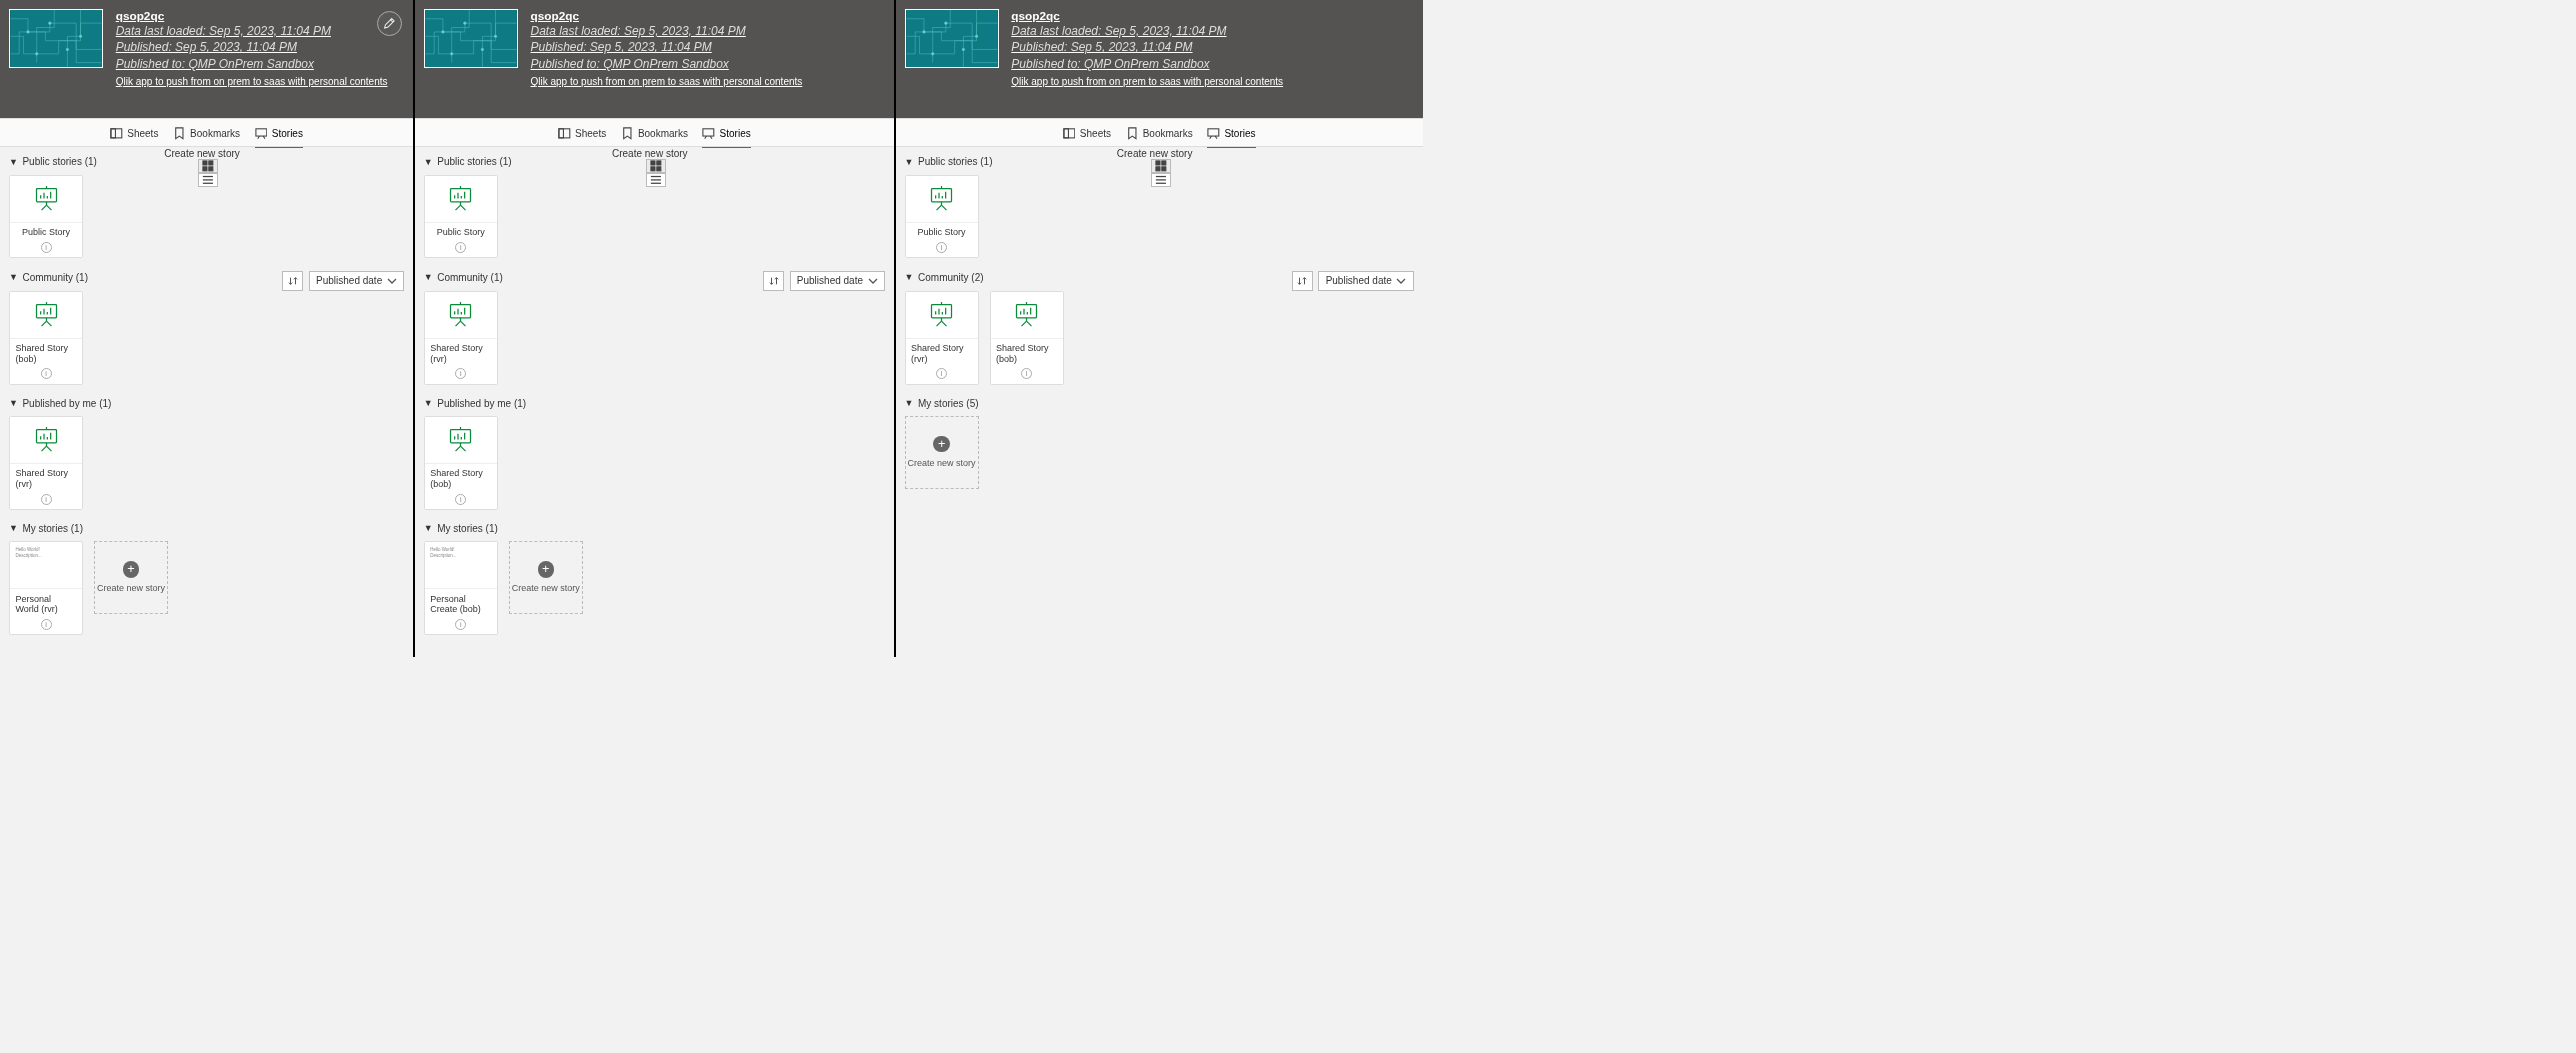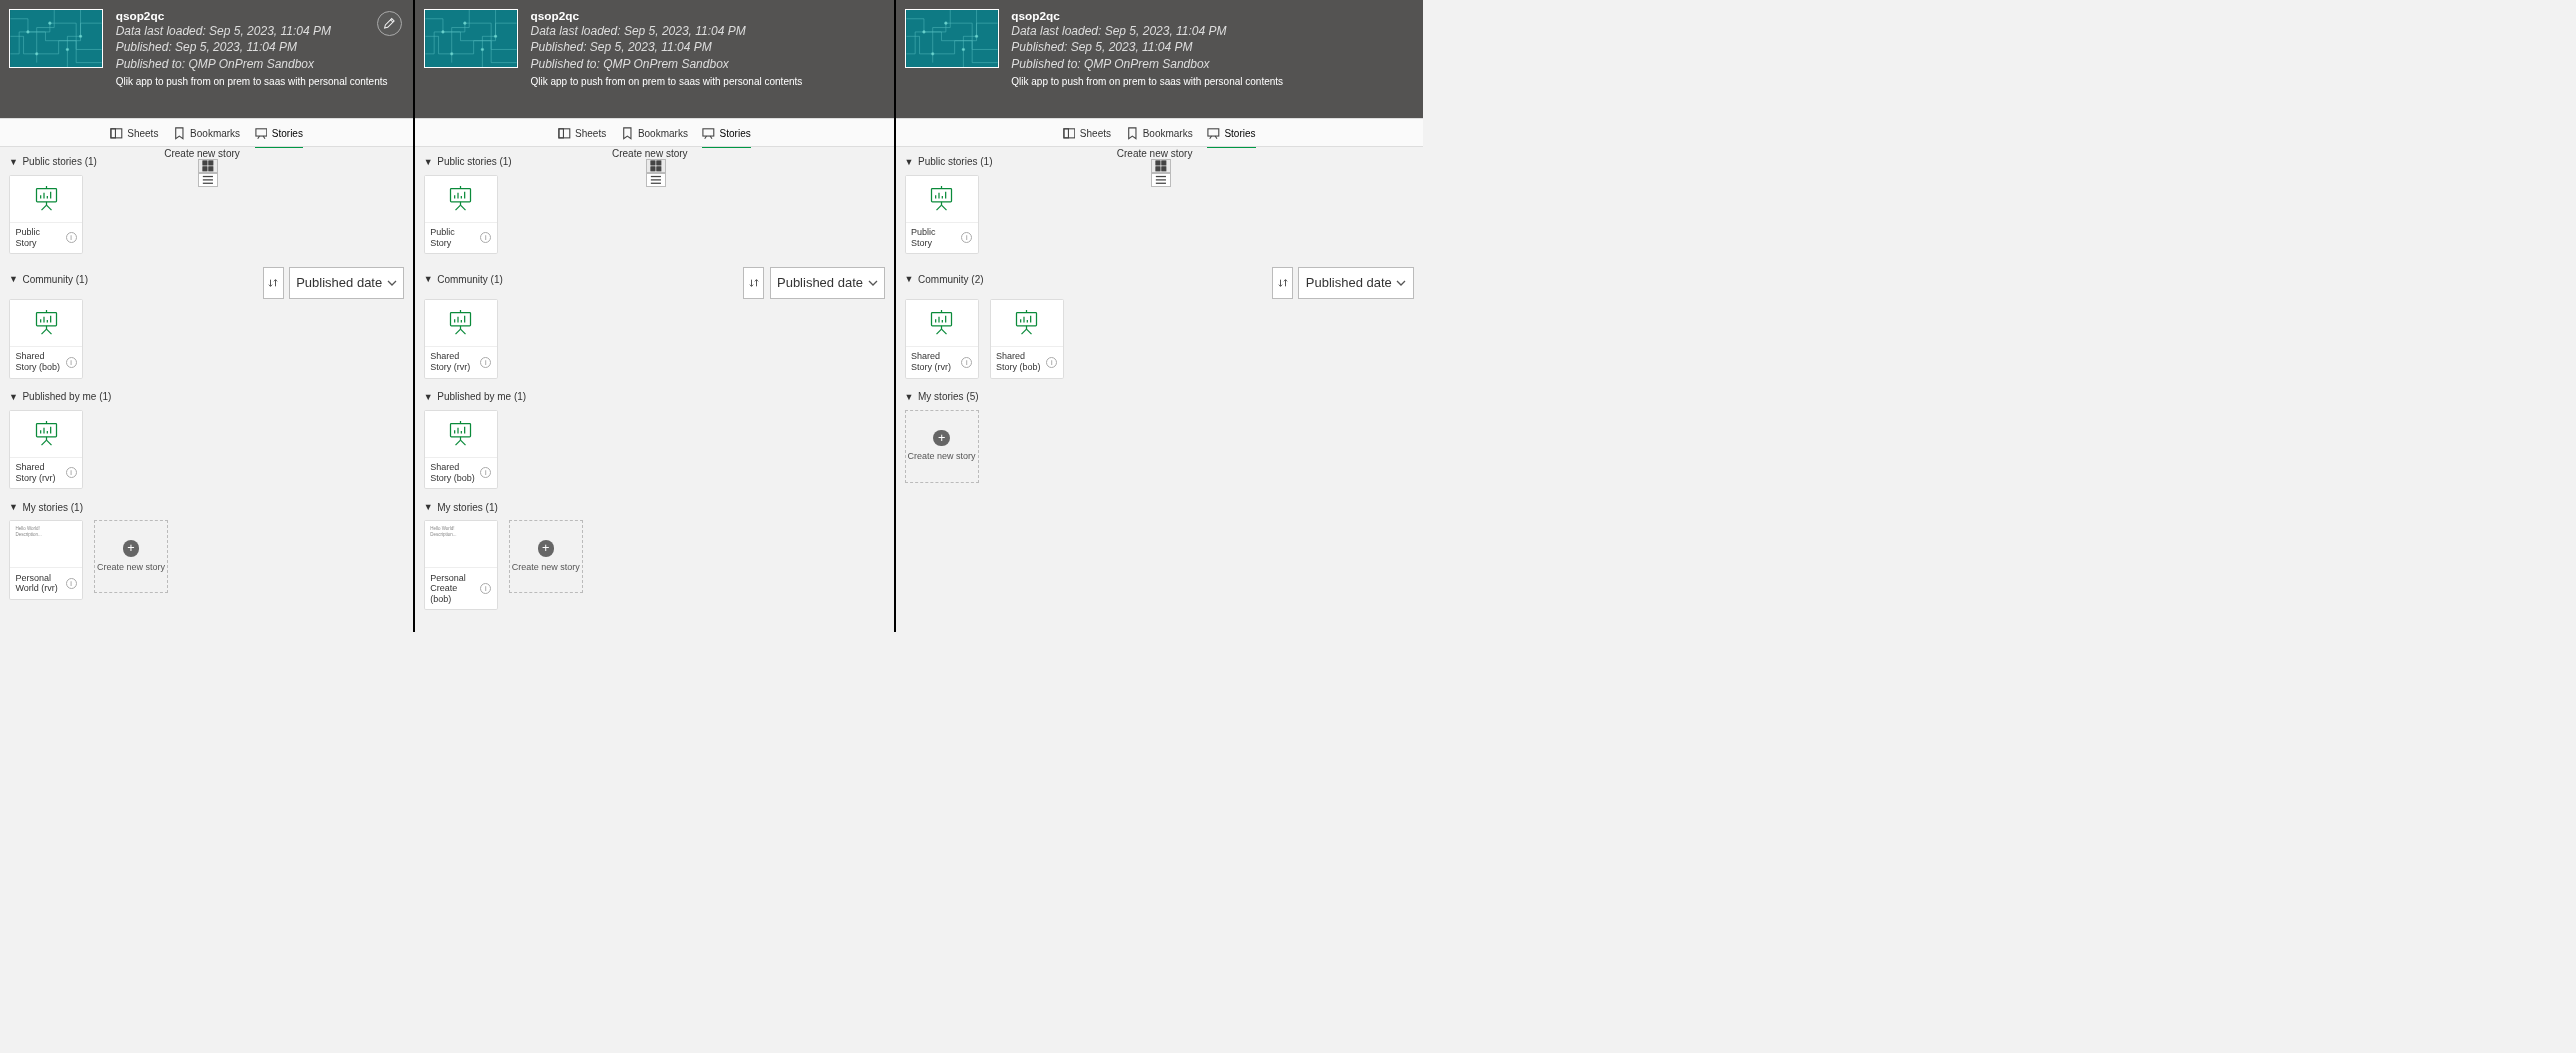--- a/index.html
+++ b/index.html
@@ -1,20 +1,20 @@
 <!DOCTYPE html>
 <html style="font-size:14.5px"><head>
 <meta charset="utf-8">
 <style>
   * { box-sizing: border-box; margin: 0; padding: 0; }
   body { font-family: "Segoe UI", Arial, sans-serif; background: #f2f2f2; font-size: 11px; color: #333; }
   .wrap { display: flex; width: 2576px; }
   .panel { position: relative; background: #f2f2f2; }
   .divider { width: 1.8px; background: #000; }
-  .header { background: #545352; color: #fff; padding: 9px 9px 31px 9px; display: flex; gap: 12.7px; position: relative; }
+  .header { background: #545352; color: #fff; padding: 9px 9px 31px 9px; display: flex; gap: 12.7px; position: relative; text-decoration: underline; }
   .thumb { width: 94px; height: 59px; border: 0.9px solid #fff; background: #0e6e78; position: relative; overflow: hidden; }
   .thumb svg { width: 100%; height: 100%; display:block; }
   .hinfo { display: flex; flex-direction: column; gap: 0.9px; }
   .htitle { font-weight: 700; font-size: 11.8px; }
   .hmeta { font-style: italic; color: #ddd; font-size: 12px; line-height: 1.3; }
   .hdesc { font-size: 10px; color: #fff; margin-top: 3px; }
   .edit-btn { position: absolute; right: 11px; top: 11px; width: 25px; height: 25px; border-radius: 50%; border: 0.9px solid #aaa; background: #595958; display: flex; align-items: center; justify-content: center; cursor: pointer; }
   .edit-btn svg { width: 12.7px; height: 12.7px; stroke: #eee; fill: none; }
 
   .tabbar { background: #fafafa; border-top: 0.9px solid #ddd; border-bottom: 0.9px solid #ddd; display: flex; align-items: center; padding: 0 9px; height: 29px; flex-direction: column; }
@@ -27,29 +27,29 @@
   .viewbtn { width: 20px; height: 20px; border: 0.9px solid #bbb; display: flex; align-items:center; justify-content:center; margin-left: 3.6px; background:#fff; cursor:pointer; }
   .viewbtn.active { background:#eaeaea; }
   .viewbtn svg { width: 11.8px; height: 11.8px; stroke: #444; fill:#444; }
 
   .content { padding: 9px; }
   .section { margin-bottom: 12.7px; }
   .sechead { display: flex; align-items: center; gap: 4.5px; font-size: 10px; color: #333; margin-bottom: 7.3px; cursor: pointer; }
   .sechead .tri { font-size: 9px; }
   .secrow { display: flex; align-items: center; }
   .secrow .grow { flex: 1; }
-  .sortbtn, .filterbtn { height: 32px; border: 0.9px solid #bbb; background:#fff; display:flex; align-items:center; padding: 0 6.3px; font-size:13px; color:#333; cursor:pointer; gap:4.5px; }
+  .sortbtn, .filterbtn { height: 20px; border: 0.9px solid #bbb; background:#fff; display:flex; align-items:center; padding: 0 6.3px; font-size:10px; color:#333; cursor:pointer; gap:4.5px; }
   .sortbtn { margin-right: 5.4px; padding: 0 4.5px;}
   .sortbtn svg, .filterbtn svg { width: 10px; height: 10px; stroke:#555; fill:none;}
 
   .cards { display: flex; flex-wrap: wrap; gap: 11px; }
   .card { width: 74px; border: 0.9px solid #ddd; background:#fff; border-radius:1.8px; display:flex; flex-direction:column; cursor:pointer; }
   .card .cimg { height: 47px; display:flex; align-items:center; justify-content:center; border-bottom:0.9px solid #eee; background:#fff; }
   .card .cimg.textcard { font-size: 4.5px; color:#888; padding:5.4px; text-align:left; align-items:flex-start; justify-content:flex-start; white-space:pre-line; line-height:1.3;}
-  .card .clabel { padding: 4.5px 5.4px; display:flex; align-items:center; gap:3.6px; }
+  .card .clabel { padding: 4.5px 5.4px; display:flex; align-items:center; gap:3.6px;flex-direction:column; }
   .card .clabel span { flex:1; font-size:9px; color:#333; line-height:1.2; }
   .card .clabel .info { width:11px; height:11px; border:0.9px solid #aaa; border-radius:50%; display:flex; align-items:center; justify-content:center; font-size:7.3px; color:#888; }
   .newcard { width: 74px; height: 73px; border: 0.9px dashed #bbb; display:flex; flex-direction:column; align-items:center; justify-content:center; gap:5.4px; cursor:pointer; }
   .newcard .plus { width:16.3px; height:16.3px; border-radius:50%; background:#666; color:#fff; display:flex; align-items:center; justify-content:center; font-size:12.7px; }
   .newcard .nl { font-size:9px; color:#555; text-align:center; line-height:1.2; }
 
   .easel { width:27px; height:25px; }
 </style>
 </head>
 <body>

